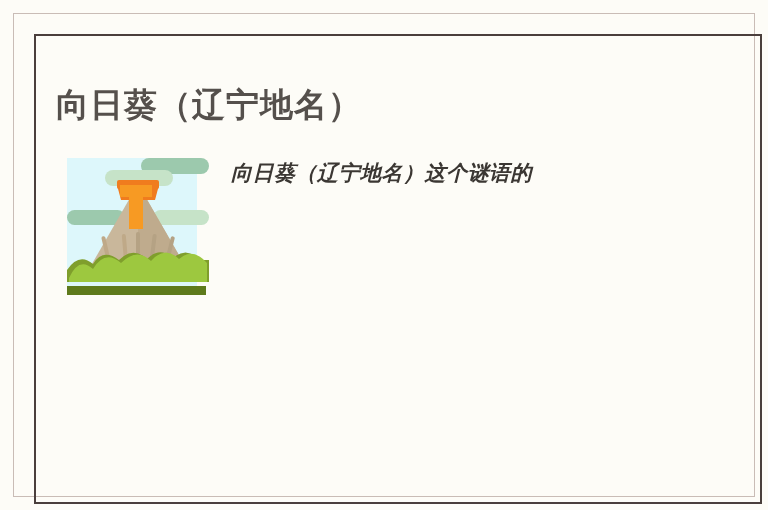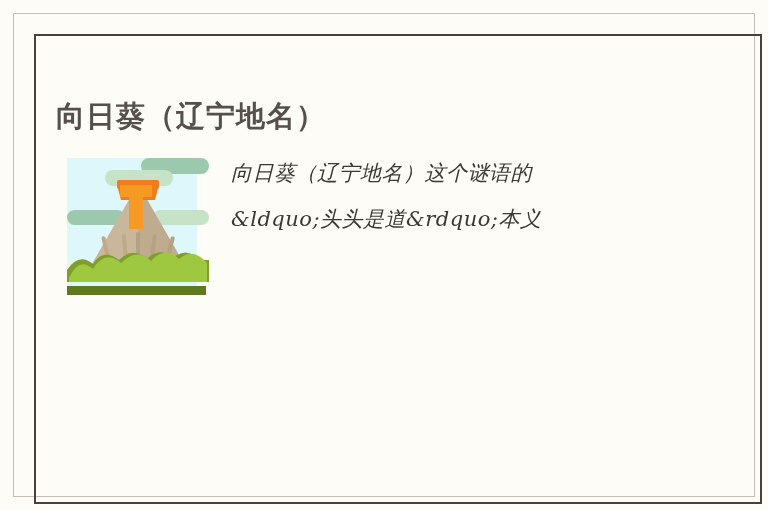--- a/index.html
+++ b/index.html
@@ -42,23 +42,23 @@
     position: absolute;
     left: 0;
     top: 0;
     width: 768px;
     height: 510px;
   }
 
   .page-title {
     position: absolute;
     left: 56px;
-    top: 75px;
+    top: 61px;
     font-family: "Liberation Sans", "DejaVu Sans", sans-serif;
-    font-size: 29px;
+    font-size: 33px;
     line-height: 44px;
     letter-spacing: 1px;
     color: #55504c;
     white-space: nowrap;
   }
 
   .article-body {
     position: absolute;
     left: 56px;
     top: 150px;
@@ -90,20 +90,21 @@
     line-height: 46px;
     color: #3b3733;
     text-align: justify;
     text-justify: inter-character;
     letter-spacing: 0.5px;
     font-style: italic;
   }
   .prose-line {
     display: block;
     white-space: pre;
+    font-weight: bold;
   }
 </style>
 </head>
 <body>
 
 <div class="content">
 
   <div class="page-frame">
     <div class="page-frame-inner"></div>
   </div>
@@ -140,17 +141,16 @@
         <path d="M0 118 q12 -18 26 -6 q10 -16 26 -4 q14 -14 28 -1 q13 -13 26 -1 q14 -12 26 2 l10 0 l0 22 l-142 0 z" fill="#7f9e2c"></path>
 
         <path d="M2 126 q10 -22 24 -9 q12 -20 28 -6 q16 -16 30 -2 q14 -16 28 -2 q14 -12 28 4 l0 19 l-138 0 z" fill="#9dc83f"></path>
 
         <rect x="0" y="134" width="139" height="9" fill="#5e7a1c"></rect>
       </svg>
     </div>
 
     <div class="prose">
       <span class="prose-line">向日葵（辽宁地名）这个谜语的</span>
-      <span class="prose-line">&amp;ldquo;头头是道&amp;rdquo;本义</span>
     </div>
 
   </div>
 </div>
 
 </body></html>

